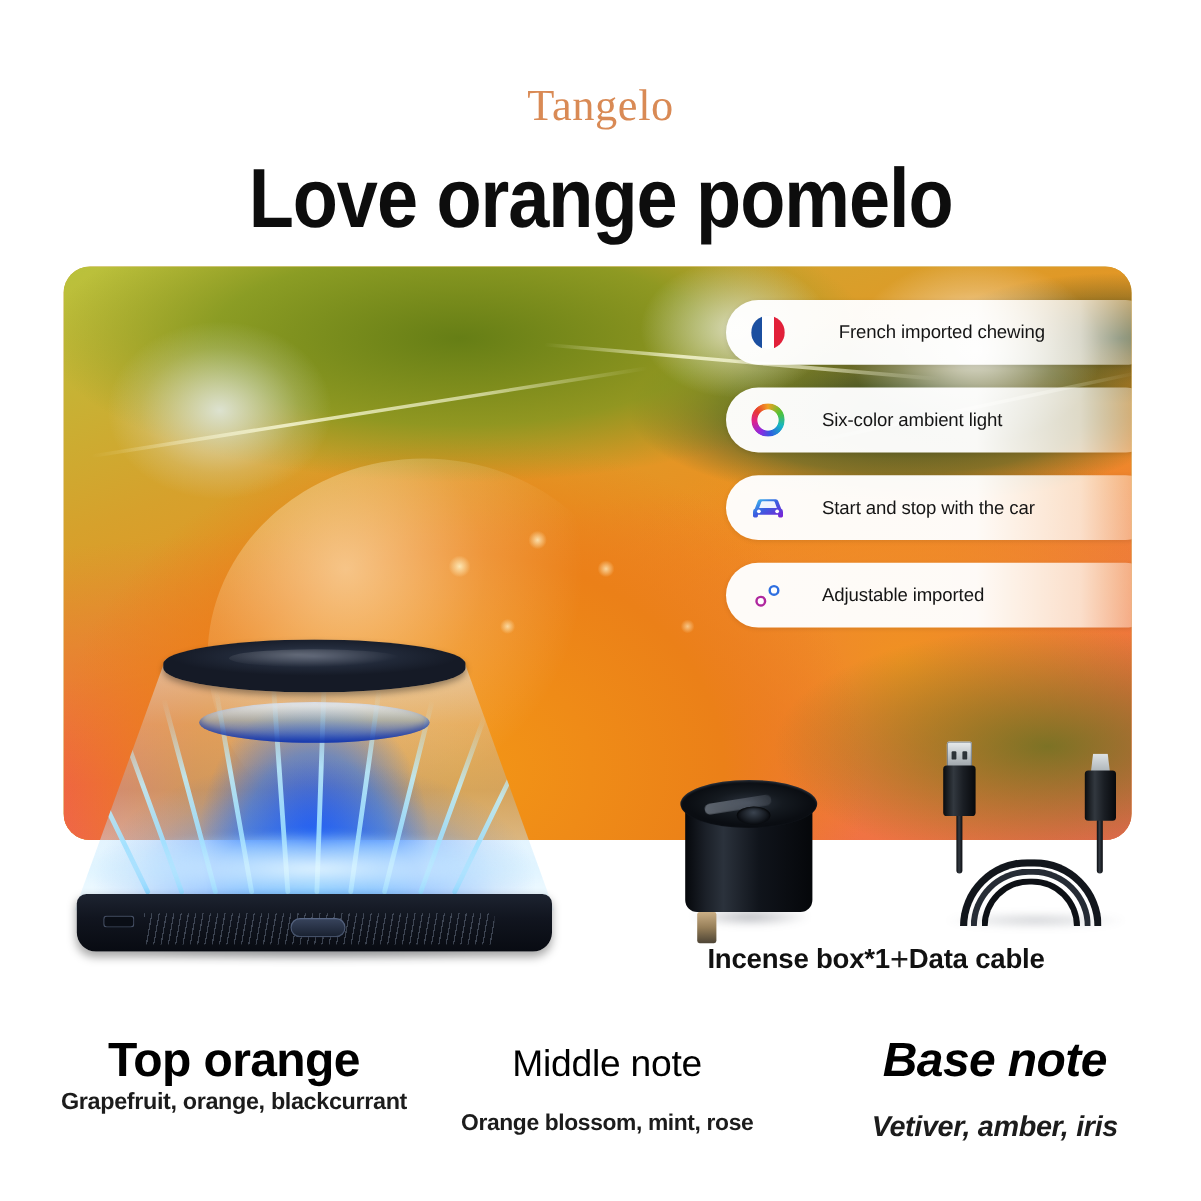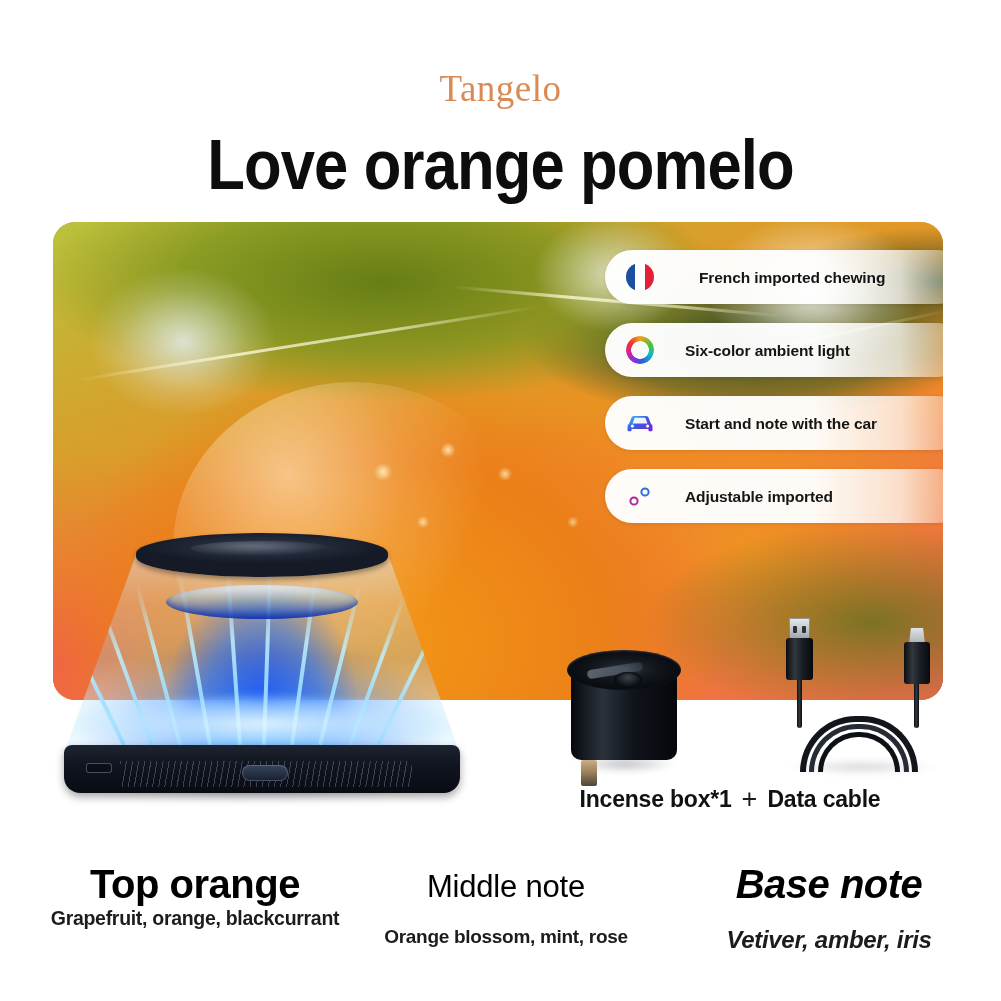--- a/index.html
+++ b/index.html
@@ -151,21 +151,21 @@
     height: 34px;
     flex: 0 0 34px;
     display: flex;
     align-items: center;
     justify-content: center;
   }
   .feature-text {
     margin-left: 28px;
     font-size: 15.5px;
     line-height: 17px;
-    font-weight: 700;
+    font-weight: 400;
     color: #151515;
     letter-spacing: -0.1px;
     max-width: 210px;
   }
   .feature-pill.align-right .feature-text {
     text-align: right;
     margin-left: 42px;
   }
 
   
@@ -461,21 +461,21 @@
 
   
   .accessory-caption {
     position: absolute;
     left: 520px;
     top: 786px;
     width: 420px;
     display: flex;
     align-items: flex-start;
     justify-content: center;
-    gap: 10px;
+    gap: 0;
   }
   .accessory-caption .acc-label {
     font-size: 23px;
     font-weight: 700;
     color: #111111;
     letter-spacing: -0.2px;
   }
   .accessory-caption .acc-plus {
     font-size: 27px;
     font-weight: 300;
@@ -560,21 +560,21 @@
                 <stop offset="45%" stop-color="#3a5fe0"></stop>
                 <stop offset="100%" stop-color="#7d1fd6"></stop>
               </linearGradient>
             </defs>
             <path d="M5 14 L7.5 7.5 Q8 6 9.6 6 L22.4 6 Q24 6 24.5 7.5 L27 14 Q28.5 14.4 28.5 16.6 L28.5 20 Q28.5 21.2 27.3 21.2 L25.6 21.2 Q24.4 21.2 24.4 20 L24.4 19 L7.6 19 L7.6 20 Q7.6 21.2 6.4 21.2 L4.7 21.2 Q3.5 21.2 3.5 20 L3.5 16.6 Q3.5 14.4 5 14 Z" fill="url(#carGrad)"></path>
             <path d="M8.6 13.4 L10.4 8.4 Q10.6 7.8 11.4 7.8 L20.6 7.8 Q21.4 7.8 21.6 8.4 L23.4 13.4 Z" fill="#ffffff" opacity="0.92"></path>
             <circle cx="8.4" cy="16.1" r="1.55" fill="#ffffff"></circle>
             <circle cx="23.6" cy="16.1" r="1.55" fill="#ffffff"></circle>
           </svg>
         </span>
-        <span class="feature-text">Start and note with the car</span>
+        <span class="feature-text">Start and stop with the car</span>
       </div>
 
       <div class="feature-pill">
         <span class="feature-icon">
           <svg class="icon-sliders" viewBox="0 0 32 24" xmlns="http://www.w3.org/2000/svg">
             <defs>
               <linearGradient id="slGrad" x1="0" y1="0" x2="1" y2="0">
                 <stop offset="0%" stop-color="#e0218a"></stop>
                 <stop offset="50%" stop-color="#5a3fe0"></stop>
                 <stop offset="100%" stop-color="#17a8d6"></stop>

